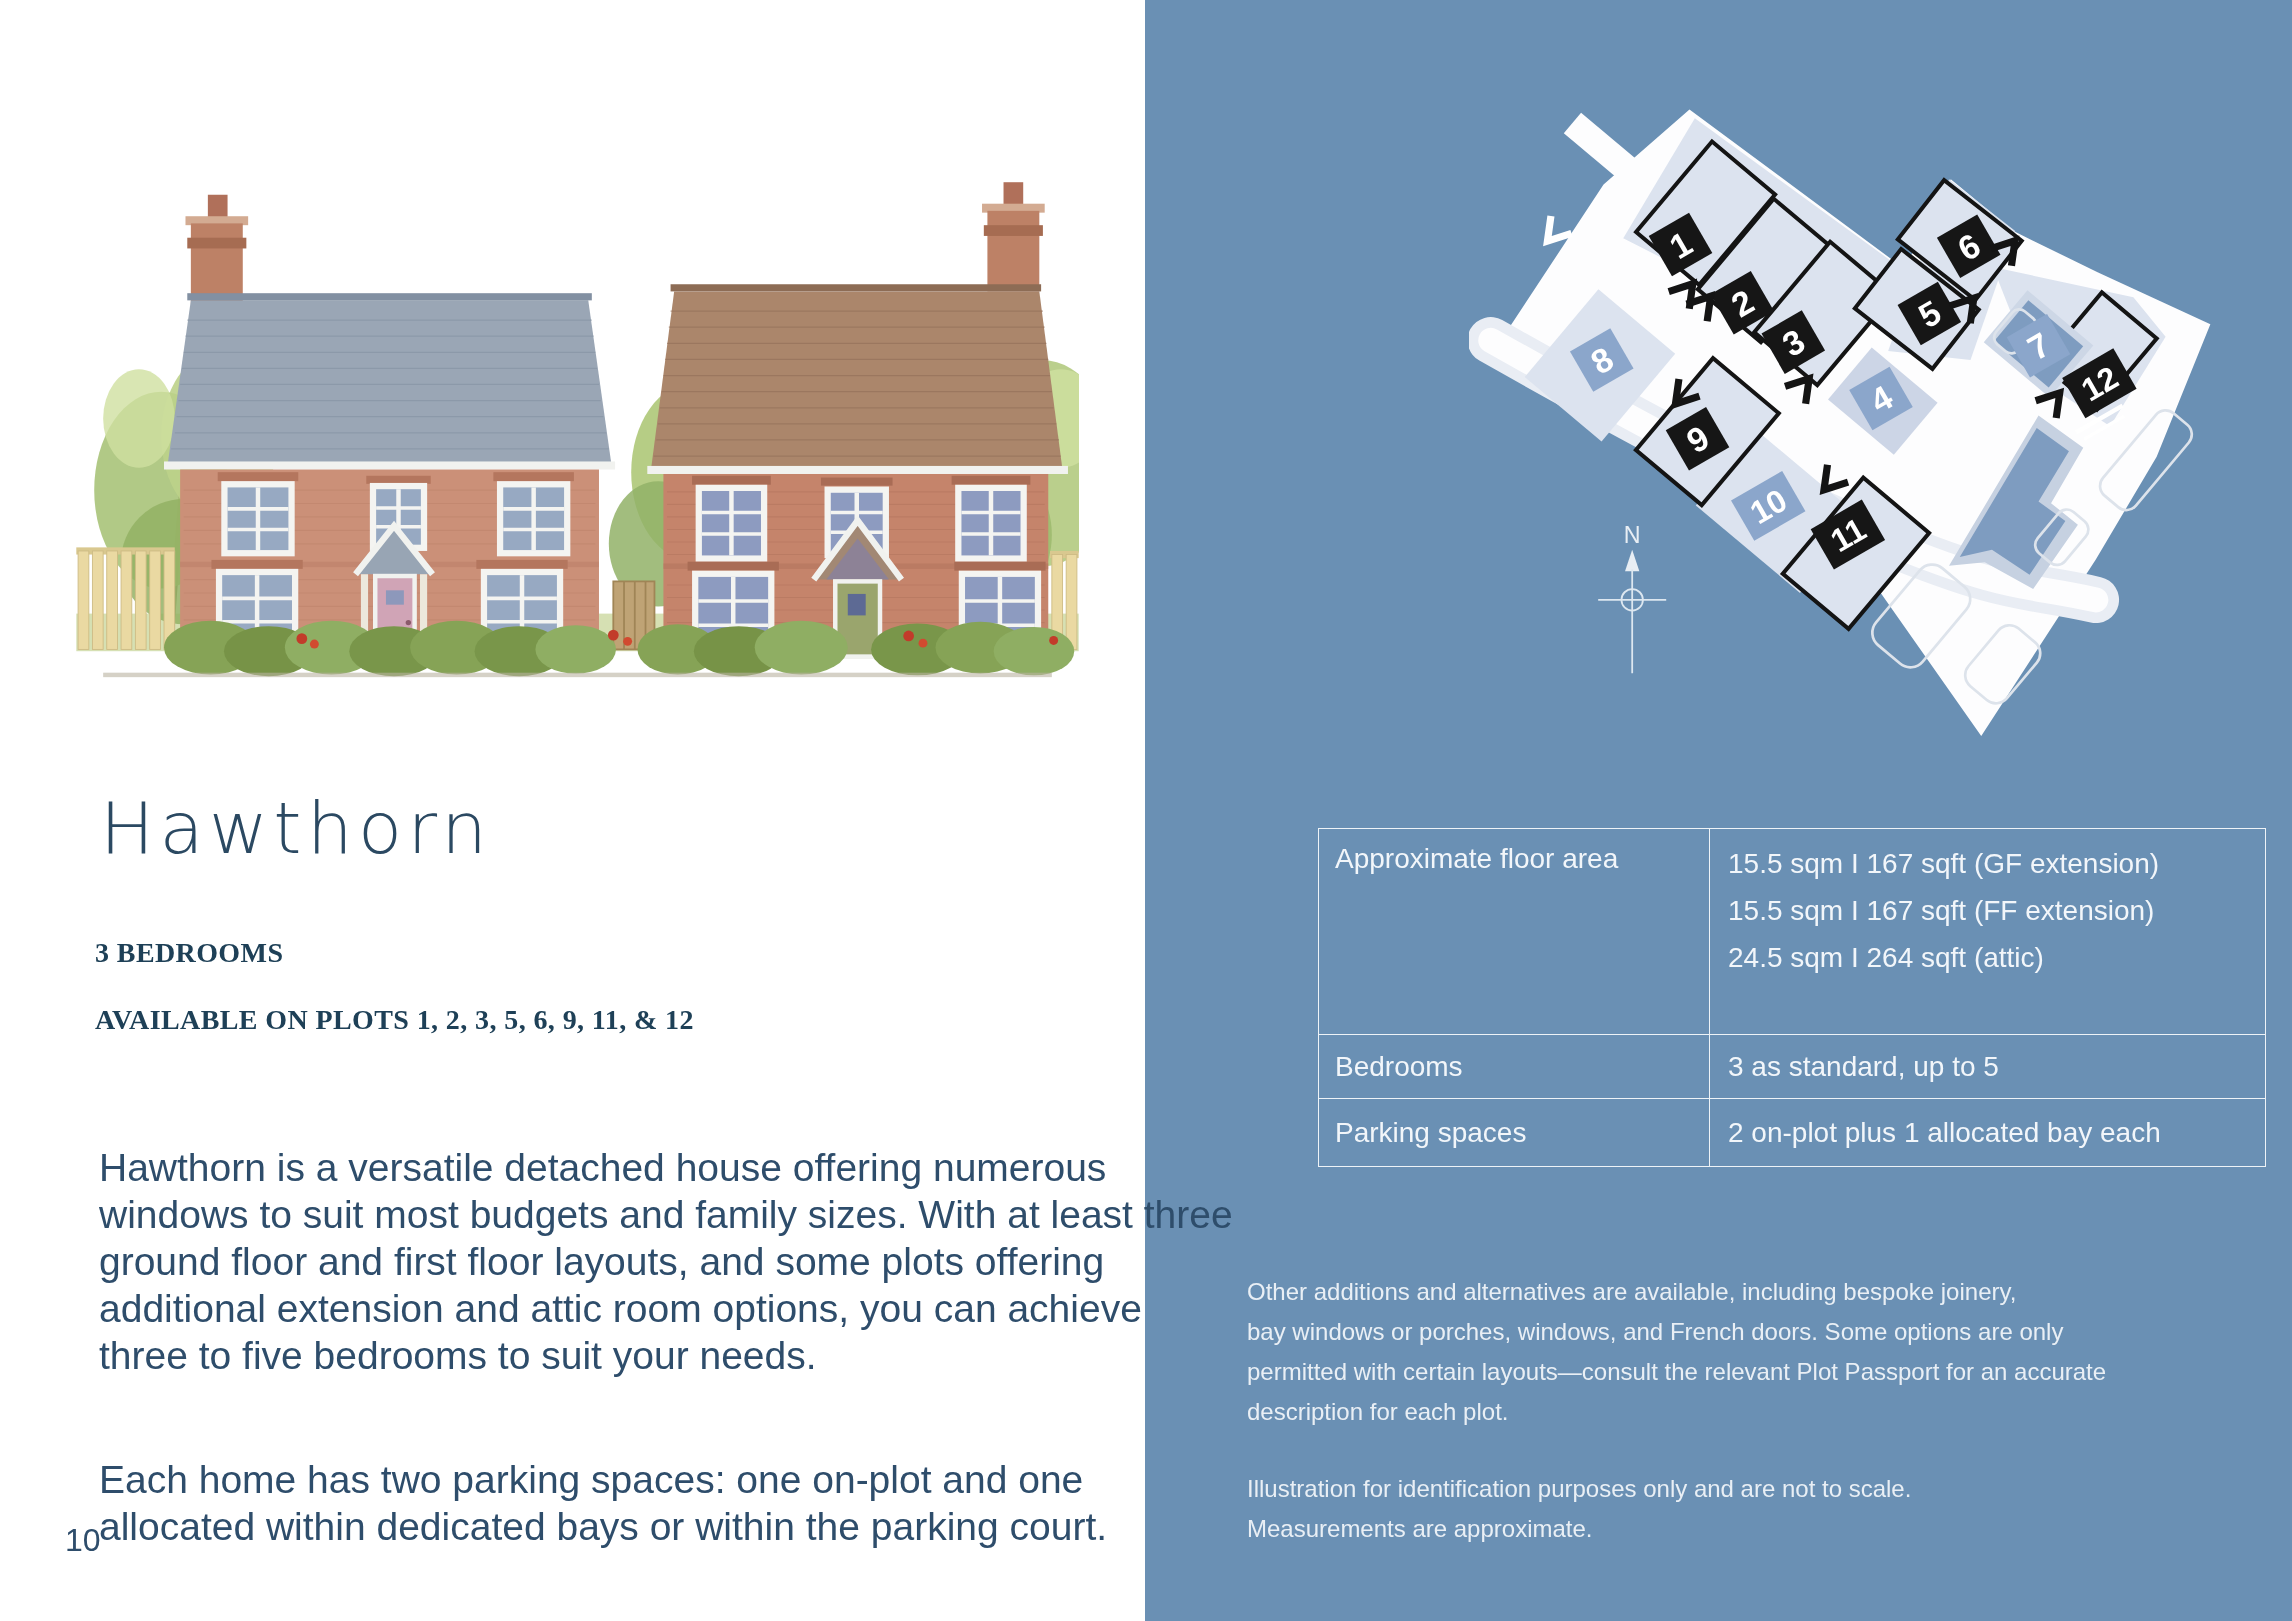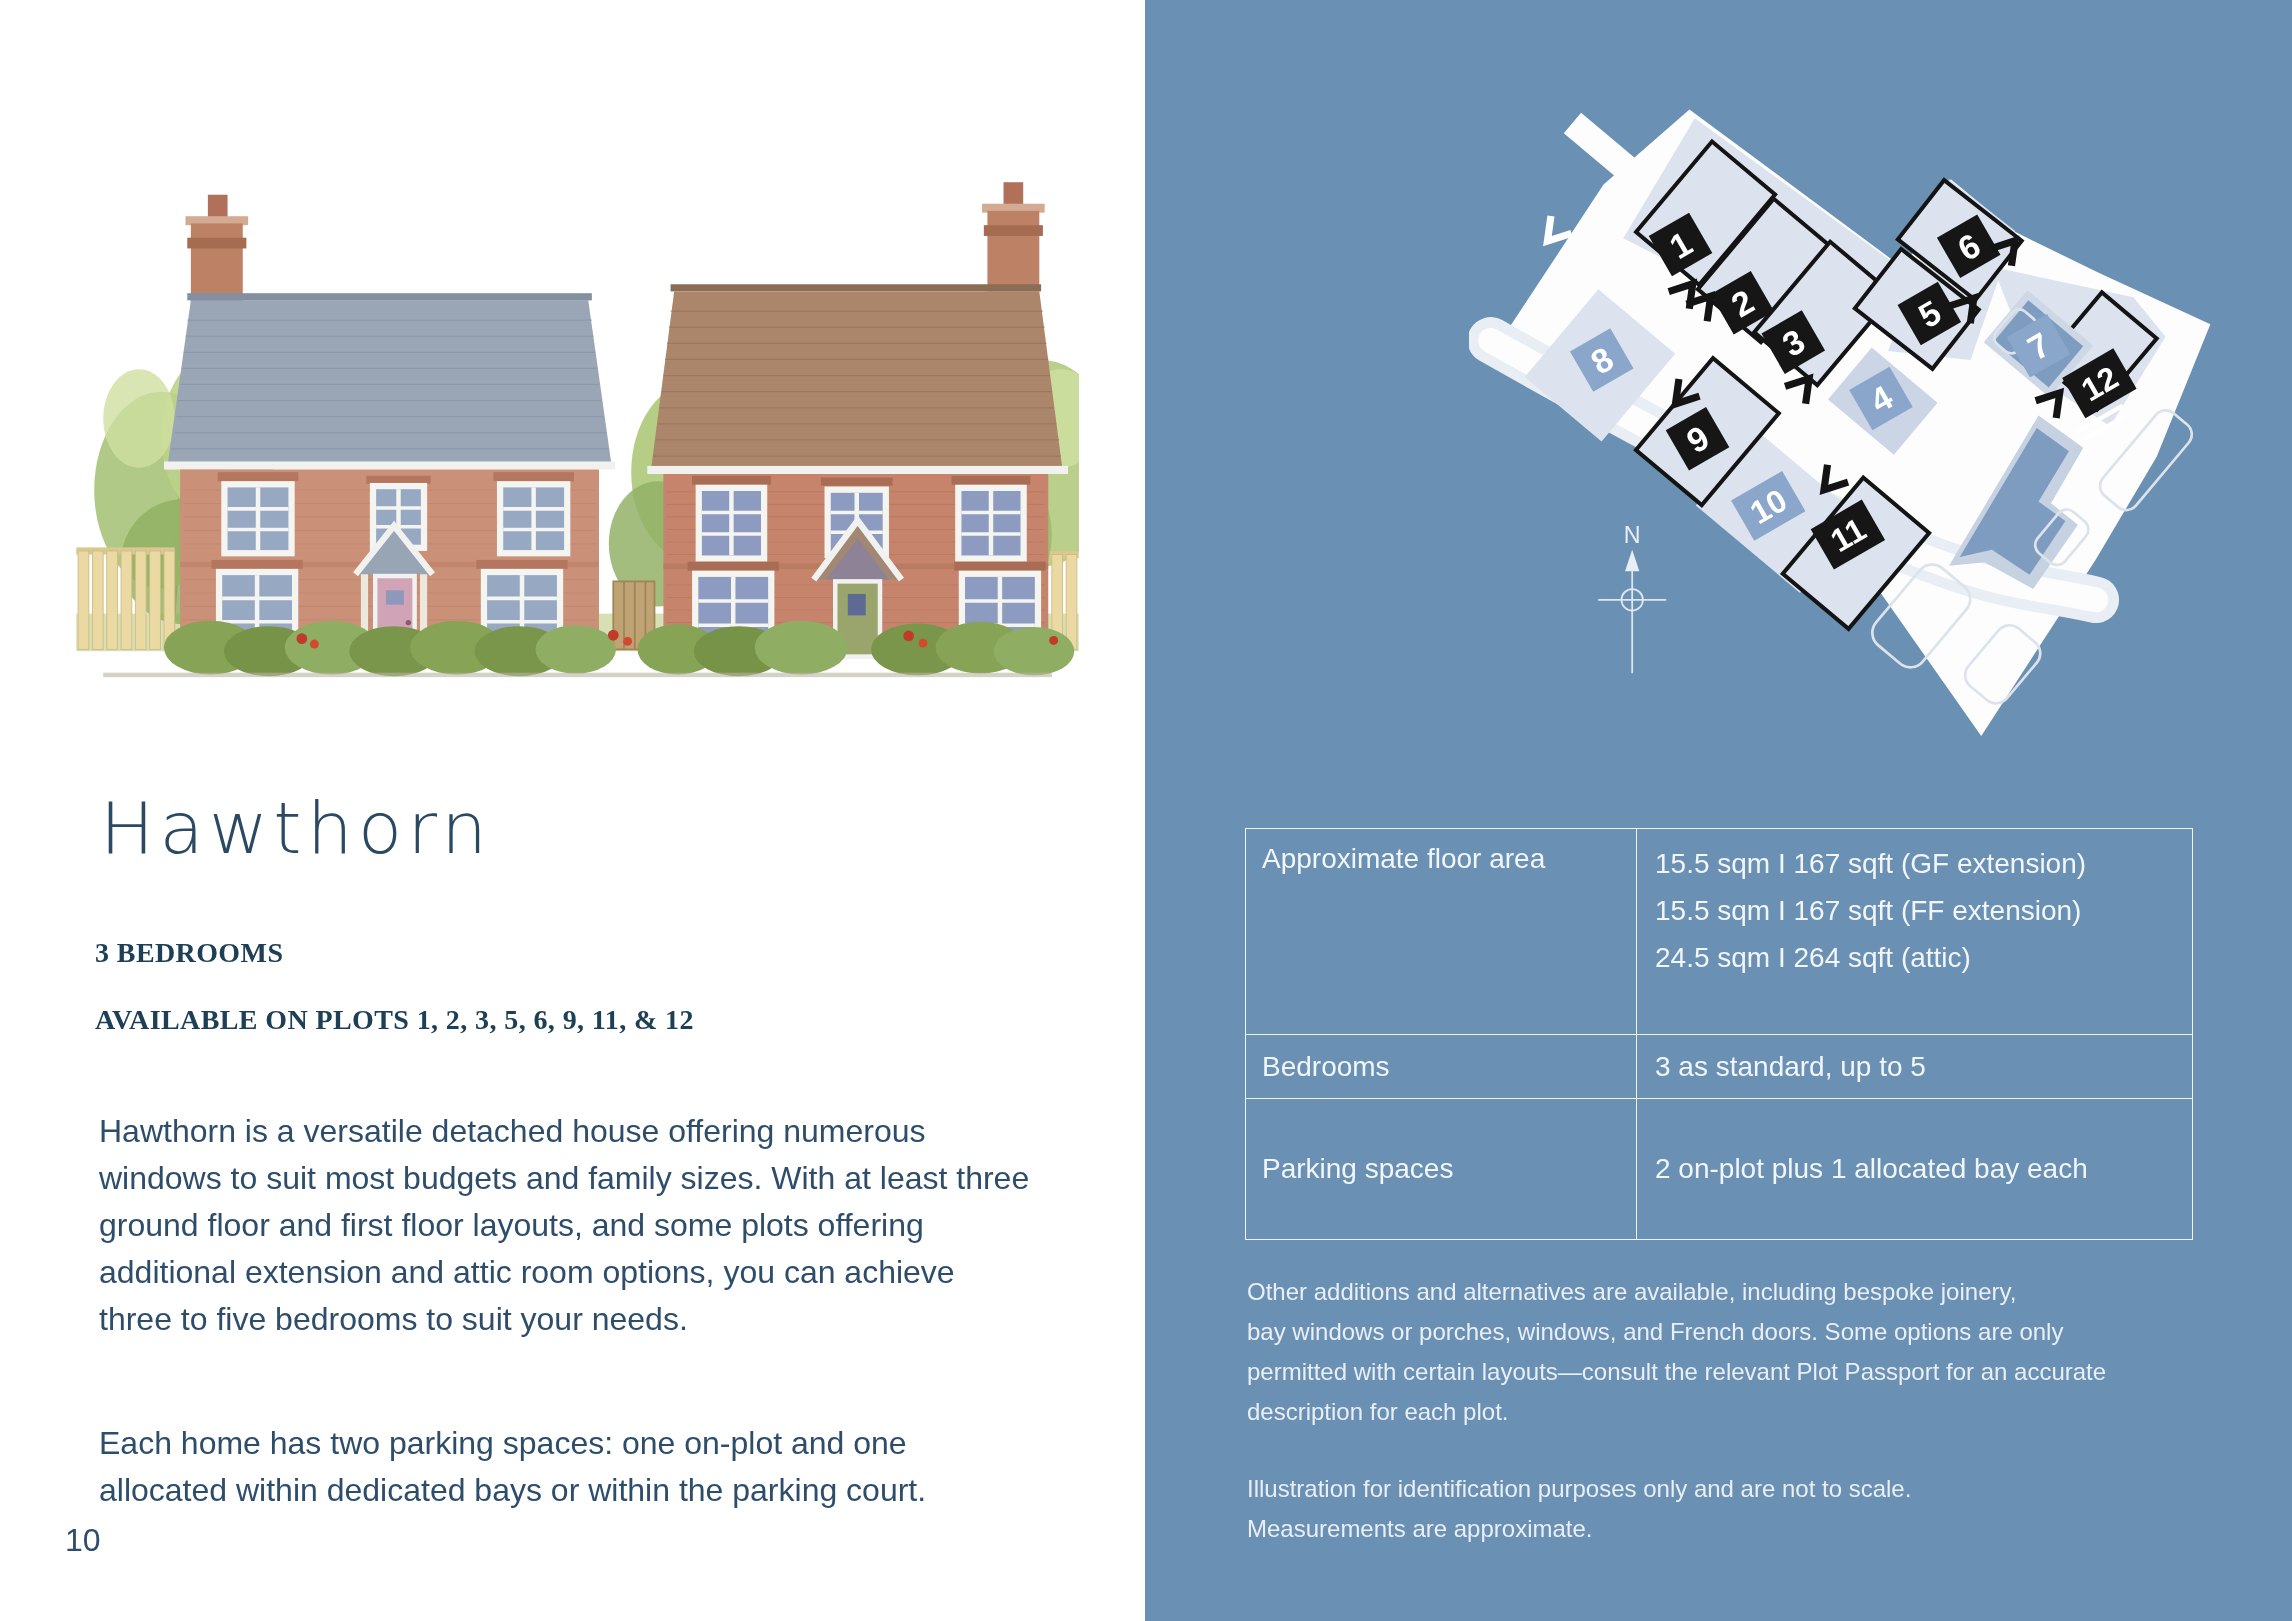--- a/index.html
+++ b/index.html
@@ -6,21 +6,21 @@
   body{width:2293px;height:1622px;position:relative;overflow:hidden;
        font-family:"Liberation Sans",sans-serif;}
 
   
   .panel{position:absolute;left:1145px;top:0;width:1148px;height:1622px;background:#6a90b4;}
 
   
   .siteplan{position:absolute;left:1469px;top:36px;width:824px;height:716px;}
 
   
-  .spec-table{position:absolute;left:1245px;top:828px;width:948px;height:412px;
+  .spec-table{position:absolute;left:1318px;top:828px;width:948px;height:339px;
     border:1.8px solid #eef3f7;box-sizing:border-box;display:grid;
     grid-template-columns:391px 1fr;grid-template-rows:205px 64px 1fr;
     color:#f2f6fa;font-size:28px;}
   .spec-table .cell{box-sizing:border-box;}
   .spec-table .rt{border-top:1.8px solid #eef3f7;}
   .spec-table .lab{border-right:1.8px solid #eef3f7;}
   .lab-top{padding:14.3px 0 0 16px;}
   .lab-mid{display:flex;align-items:center;padding-left:16px;}
   .val-top{padding:10.7px 0 0 18px;line-height:47px;}
   .val-mid{display:flex;align-items:center;padding-left:18px;}
@@ -31,22 +31,22 @@
   .note-2{top:1469px;}
 
   
   .title{position:absolute;left:100px;top:792px;font-size:72px;line-height:1;
     font-family:"DejaVu Sans","Liberation Sans",sans-serif;font-weight:200;
     letter-spacing:5.4px;color:#2b4962;}
   .subhead{position:absolute;left:95px;font-size:28px;font-weight:700;
     color:#1e4057;letter-spacing:0.4px;white-space:nowrap;font-family:Liberation Serif, serif;}
   .subhead-1{top:937px;}
   .subhead-2{top:1004px;}
-  .bodycopy{position:absolute;left:99px;font-size:32px;line-height:47px;
-    color:#2e4d6b;white-space:nowrap;}
+  .bodycopy{position:absolute;left:99px;font-size:39px;line-height:47px;
+    color:#2e4d6b;white-space:nowrap;margin-top:36px;}
   .para-1{top:1108px;}
   .para-2{top:1420px;}
   .pagenum{position:absolute;left:65px;top:1522px;font-size:32px;color:#2e4d6b;}
 
   
   .house-illustration{position:absolute;left:76px;top:150px;width:1003px;height:537px;}
 </style>
 </head>
 <body>
 

